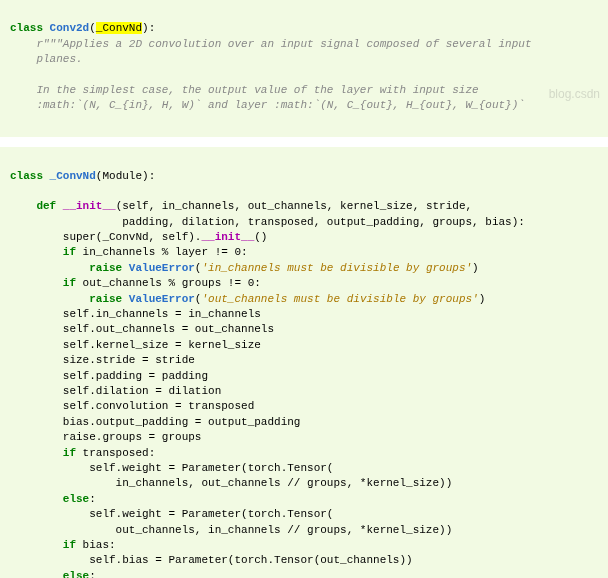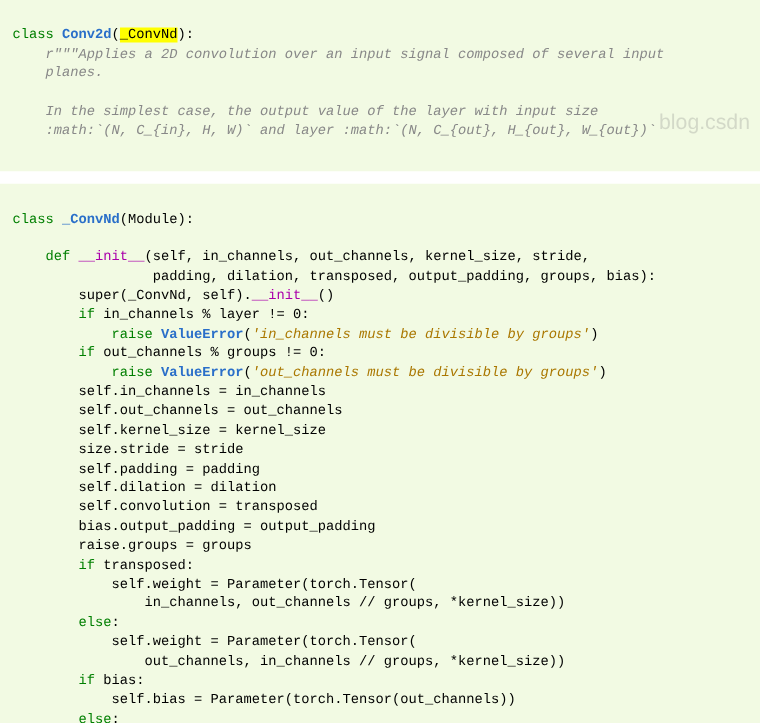--- a/index.html
+++ b/index.html
@@ -15,32 +15,32 @@
     background: #f2fae3;
     padding: 6px 10px 8px 10px;
     white-space: pre;
     overflow: hidden;
     position: relative;
   }
   .break {
     height: 10px;
     background: #ffffff;
   }
-  .kw { color: #007f00; font-weight: normal; text-align: center; }
+  .kw { color: #007f00; font-weight: bold; text-align: center; }
   .cls { color: #2a6fc9; font-weight: bold; }
   .str { color: #aa7700; font-style: italic; }
   .comment { color: #888888; font-style: italic; }
   .hl { background: #ffff00; }
-  .magic { color: #aa00aa; }
+  .magic { color: #aa00aa; font-weight: bold; }
   .watermark-top {
     position: absolute;
     right: 8px;
     top: 86px;
     color: rgba(120,120,120,0.25);
-    font-size: 17px;
+    font-size: 12px;
     font-family: Arial, sans-serif;
     pointer-events: none;
   }
 </style>
 </head>
 <body>
 
 <div class="codeblock">
 <span><span class="kw">class </span><span class="cls">Conv2d</span><span>(</span><span class="hl">_ConvNd</span><span>):</span></span>
 <span class="comment">    r"""Applies a 2D convolution over an input signal composed of several input</span>

